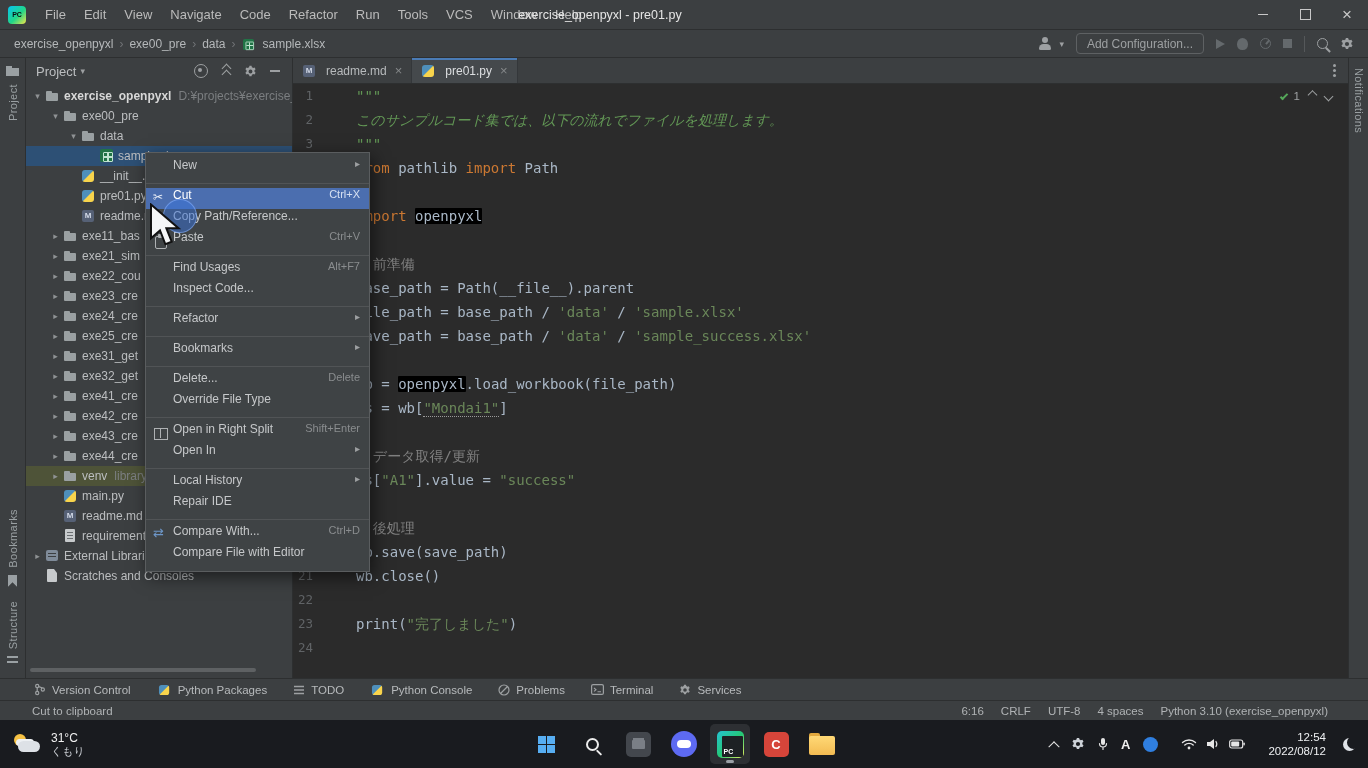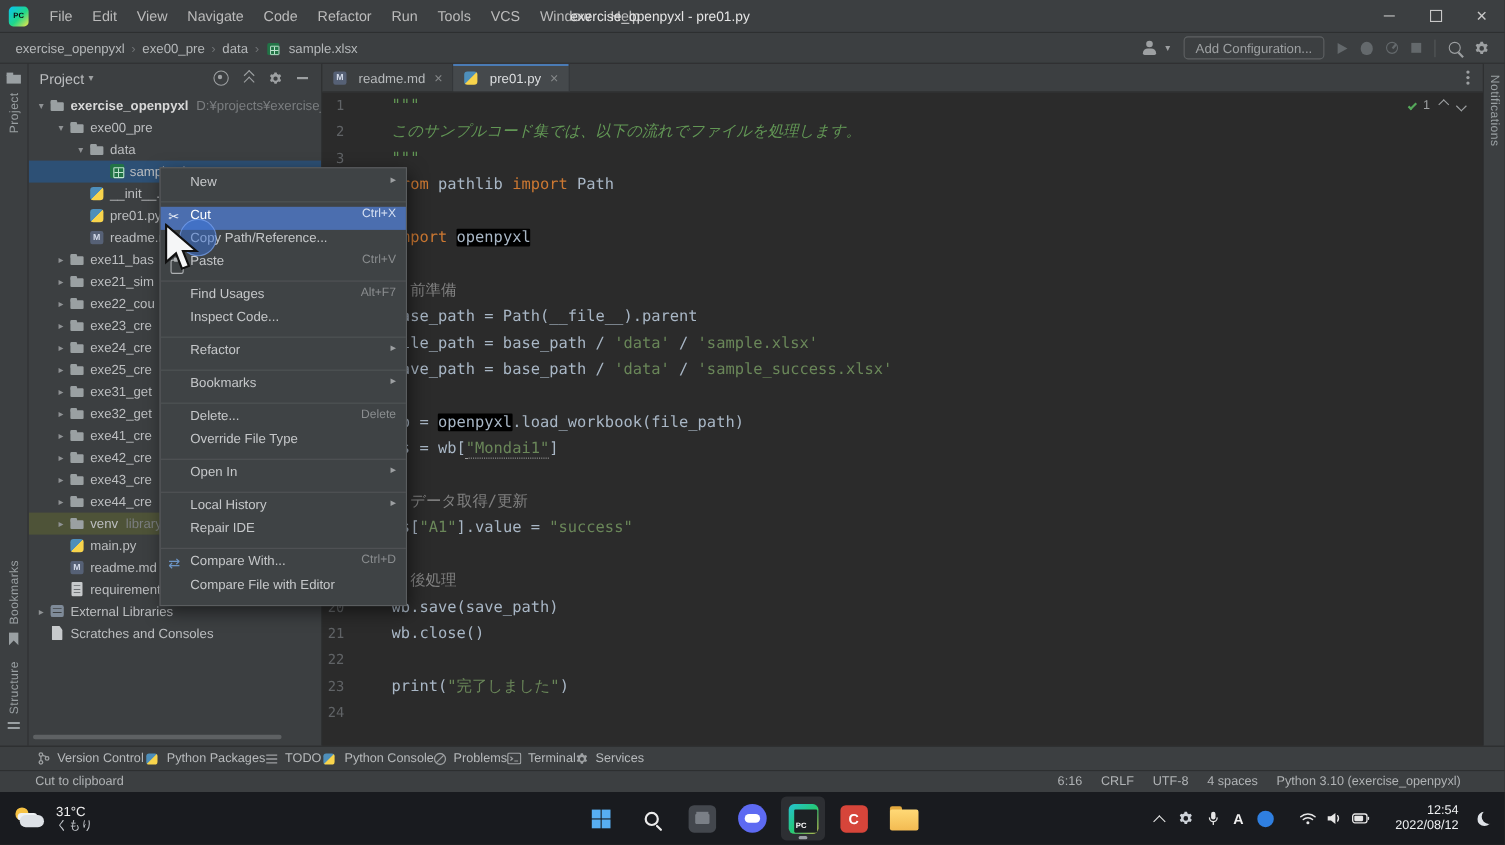--- a/index.html
+++ b/index.html
@@ -145,21 +145,21 @@
   .mi-reload::before{content:"↻";position:absolute;left:1px;top:-2px;font-size:13px;color:#7fb3a2}
   .mi-compare::before{content:"⇄";position:absolute;left:0;top:-2px;font-size:13px;color:#6d96c7}
 
   
   .click-circle{position:absolute;left:163px;top:199px;width:34px;height:34px;border-radius:50%;z-index:65;
     background:rgba(58,116,219,.5);border:1px solid rgba(140,180,255,.55)}
   .cursor{position:absolute;left:148px;top:203px;z-index:70}
 
   
   .toolwin{position:absolute;left:0;right:0;top:678px;height:22px;background:#3c3f41;border-top:1px solid #2d2f30;
-    display:flex;align-items:center;padding-left:34px;font-size:11.5px;color:#b7babc}
+    display:flex;align-items:center;gap:26px;padding-left:34px;font-size:11.5px;color:#b7babc}
   .tw{display:flex;align-items:center;gap:6px;cursor:default}
   .tw-icon{display:inline-flex;align-items:center}
   .tw-icon .ti{margin-right:0;transform:scale(.85)}
 
   
   .statusbar{position:absolute;left:0;right:0;top:700px;height:20px;background:#3c3f41;border-top:1px solid #2d2f30;
     display:flex;align-items:center;font-size:11.5px;color:#b0b3b5;padding:0 40px 0 32px}
   .sb-right{margin-left:auto;display:flex;gap:17px}
 
   
@@ -671,20 +671,25 @@
       <div class="menu-sep"></div>
       <div class="menu-item">
         <span class="ml">Delete...</span>
         <span class="ms">Delete</span>
       </div>
       <div class="menu-item">
         <span class="ml">Override File Type</span>
       </div>
       <div class="menu-sep"></div>
       <div class="menu-item">
+        <span class="mi mi-split"></span>
+        <span class="ml">Open in Right Split</span>
+        <span class="ms">Shift+Enter</span>
+      </div>
+      <div class="menu-item">
         <span class="ml">Open In</span>
         <span class="marrow">▸</span>
       </div>
       <div class="menu-sep"></div>
       <div class="menu-item">
         <span class="ml">Local History</span>
         <span class="marrow">▸</span>
       </div>
       <div class="menu-item">
         <span class="ml">Repair IDE</span>

